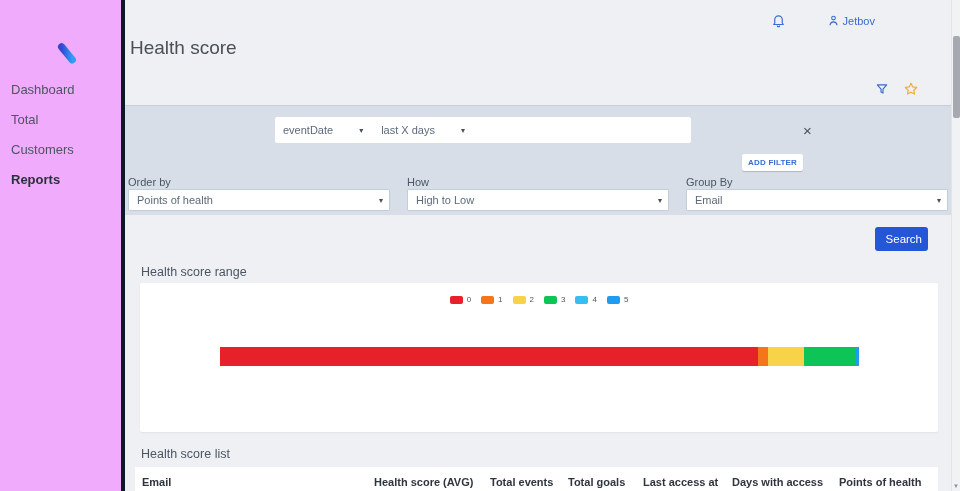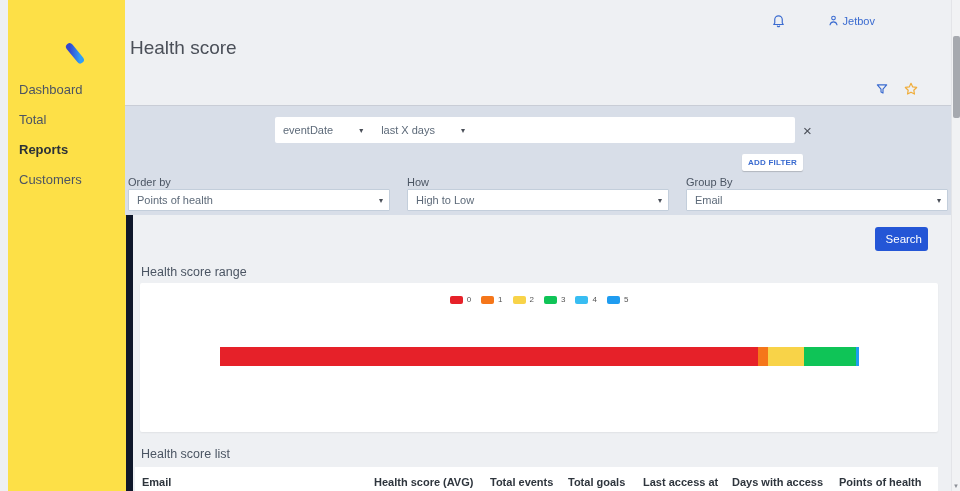--- a/index.html
+++ b/index.html
@@ -1,37 +1,37 @@
 <!DOCTYPE html>
 <html><head>
 <meta charset="utf-8">
 <style>
   html,body{margin:0;padding:0;background:#eef0f3;font-family:"Liberation Sans",sans-serif;}
   .screen{position:relative;width:960px;height:491px;overflow:hidden;background:#eef0f3;}
 
   
-  .sidebar{position:absolute;left:8px;top:0;width:125px;height:100%;background:#fde047;border-right:7px solid #0f172a;box-sizing:border-box;}
+  .sidebar{position:absolute;left:0;top:0;width:125px;height:100%;background:#f0abfc;border-right:4px solid #0f172a;box-sizing:border-box;}
   .logo-wrap{position:absolute;left:44px;top:28px;width:40px;height:40px;}
   .nav{position:absolute;left:0;top:76px;width:100%;}
   .nav-item{padding:6px 0 6px 11px;font-size:13px;color:#4d5562;margin-bottom:3px;cursor:pointer;}
   .nav-item.active{font-weight:bold;color:#2b3138;}
 
   
   .main{position:absolute;left:125px;top:0;width:826px;height:100%;}
 
   .topbar{position:absolute;left:0;top:0;width:100%;height:106px;background:#eef0f3;border-bottom:1px solid #c9cdd6;box-sizing:border-box;}
   .page-title{position:absolute;left:5px;top:37px;font-size:19px;color:#4a4f58;}
   .top-icons{position:absolute;right:76px;top:13px;display:flex;align-items:center;gap:41px;}
   .user-chip{display:flex;align-items:center;gap:3px;color:#3a6bd0;font-size:11px;cursor:pointer;}
   .toolbar-icons{position:absolute;right:32px;top:81px;display:flex;align-items:center;gap:14px;}
   .icon-btn{cursor:pointer;display:inline-flex;}
 
   
   .filter-panel{position:absolute;left:0;top:106px;width:100%;height:109px;background:#d8dee8;box-sizing:border-box;}
-  .filter-bar{position:absolute;left:150px;top:11px;width:520px;height:26px;background:#fff;border-radius:2px;display:flex;align-items:center;font-size:11px;color:#5d6a79;}
+  .filter-bar{position:absolute;left:150px;top:11px;width:416px;height:26px;background:#fff;border-radius:2px;display:flex;align-items:center;font-size:11px;color:#5d6a79;}
   .fb-select{display:flex;align-items:center;cursor:pointer;height:100%;}
   .fb-select .txt{padding-left:8px;}
   .fb-caret{font-size:8px;color:#4a4f58;margin-left:26px;margin-right:6px;}
   .fb-input{flex:1;border:none;outline:none;font-size:11px;color:#5d6a79;text-align:center;background:transparent;font-family:"Liberation Sans",sans-serif;}
   .close-x{position:absolute;left:678px;top:11px;height:26px;display:flex;align-items:center;font-size:15px;color:#4a4f58;cursor:pointer;}
   .add-filter{position:absolute;right:148px;top:48px;background:#fff;color:#3a6bd0;font-size:8px;font-weight:bold;padding:4px 6px;border-radius:2px;border:none;cursor:pointer;box-shadow:0 1px 1px rgba(0,0,0,.18);letter-spacing:.2px;font-family:"Liberation Sans",sans-serif;}
   .filter-cols{position:absolute;left:3px;right:3px;top:70px;display:flex;gap:17px;}
   .fcol{flex:1;min-width:0;}
   .fcol .lbl{font-size:11px;color:#4b5563;margin-bottom:1px;}
   .fselect{position:relative;height:20px;background:#fff;border:1px solid #c3cedb;border-radius:1px;display:flex;align-items:center;padding-left:8px;font-size:11px;color:#5d6a79;cursor:pointer;}
@@ -78,22 +78,22 @@
           <line x1="6" y1="24" x2="6" y2="28"></line>
           <line x1="15" y1="15" x2="15" y2="28"></line>
           <line x1="15" y1="16" x2="24" y2="27"></line>
           <line x1="24" y1="8" x2="24" y2="28"></line>
         </g>
       </svg>
     </div>
     <div class="nav">
         <div class="nav-item">Dashboard</div>
         <div class="nav-item">Total</div>
+        <div class="nav-item">Customers</div>
         <div class="nav-item active">Reports</div>
-        <div class="nav-item">Customers</div>
       </div>
   </div>
 
   <div class="main">
 
     <div class="topbar">
       <div class="page-title">Health score</div>
       <div class="top-icons">
         <span class="icon-btn">
           <svg width="15" height="15" viewBox="0 0 24 24" fill="none" stroke="#3a6bd0" stroke-width="1.9" stroke-linejoin="round" stroke-linecap="round">

